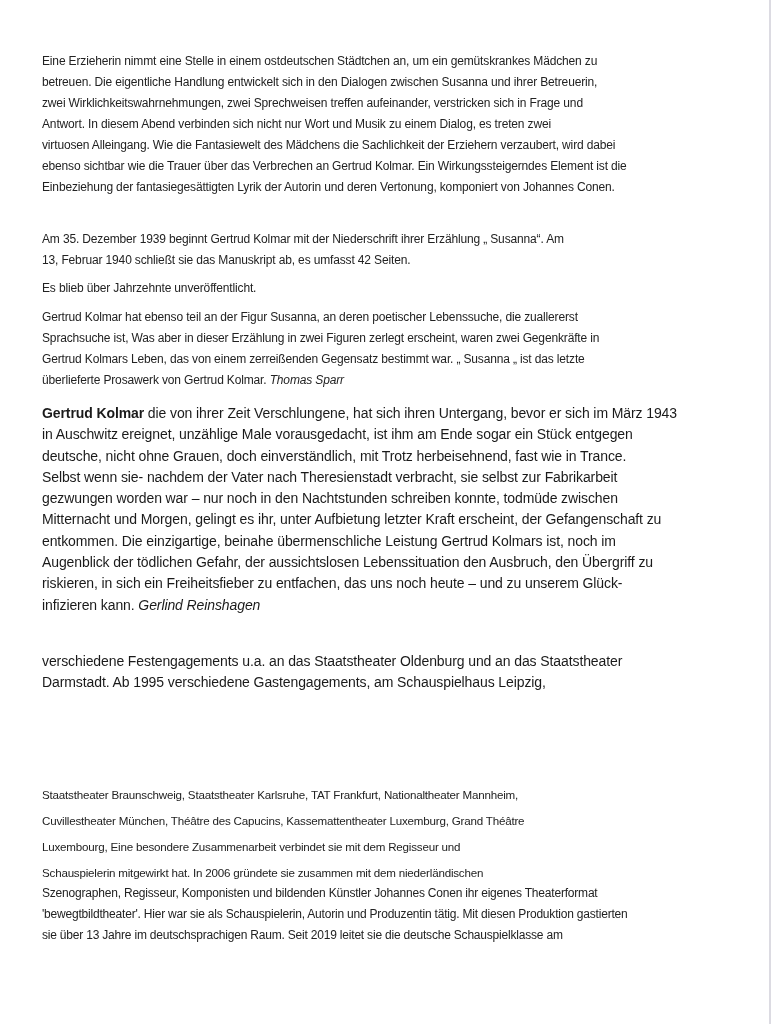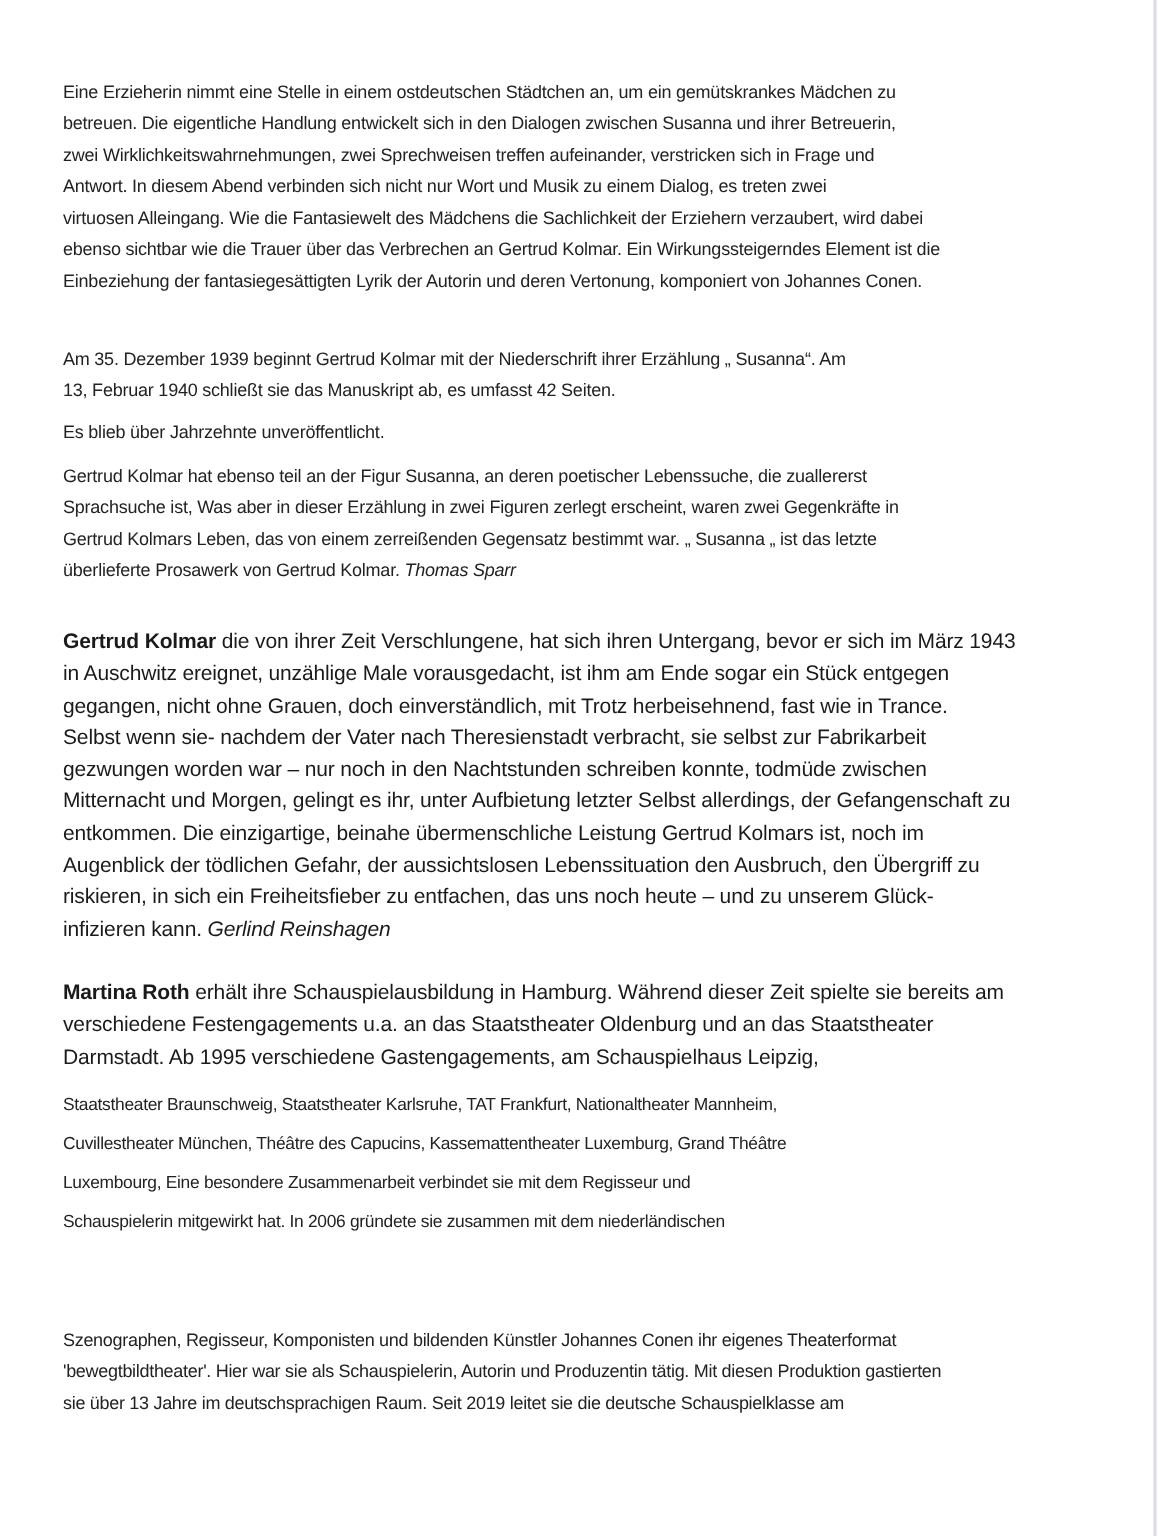--- a/index.html
+++ b/index.html
@@ -49,32 +49,32 @@
     .sec-sparr { position: absolute; top: 307px; }
 
     
     .s2 {
       font-family: "Liberation Sans", sans-serif;
       font-size: 14px;
       line-height: 21.3px;
       letter-spacing: -0.1px;
       color: #1a1a1a;
     }
-    .sec-reinshagen { position: absolute; top: 403px; margin-top: 14px; }
+    .sec-reinshagen { position: absolute; top: 403px; }
     .sec-roth { position: absolute; top: 651px; }
 
     
     .s3 {
       font-family: "Liberation Sans", sans-serif;
       font-size: 11.6px;
       line-height: 26px;
       letter-spacing: -0.2px;
       color: #222;
     }
-    .sec-roth-list { position: absolute; top: 724px; }
+    .sec-roth-list { position: absolute; top: 782px; }
 
     .s4 {
       font-family: "Liberation Sans", sans-serif;
       font-size: 12px;
       line-height: 21px;
       letter-spacing: -0.2px;
       color: #222;
     }
     .sec-roth-end { position: absolute; top: 883px; }
 
@@ -110,32 +110,31 @@
   <div class="p s1 sec-sparr">
     <span class="line">Gertrud Kolmar hat ebenso teil an der Figur Susanna, an deren poetischer Lebenssuche, die zuallererst</span>
     <span class="line">Sprachsuche ist, Was aber in dieser Erzählung in zwei Figuren zerlegt erscheint, waren zwei Gegenkräfte in</span>
     <span class="line">Gertrud Kolmars Leben, das von einem zerreißenden Gegensatz bestimmt war. „ Susanna „ ist das letzte</span>
     <span class="line"><span>überlieferte Prosawerk von Gertrud Kolmar. </span><i>Thomas Sparr</i></span>
   </div>
 
   <div class="p s2 sec-reinshagen">
     <span class="line"><b>Gertrud Kolmar</b><span> die von ihrer Zeit Verschlungene, hat sich ihren Untergang, bevor er sich im März 1943</span></span>
     <span class="line">in Auschwitz ereignet, unzählige Male vorausgedacht, ist ihm am Ende sogar ein Stück entgegen</span>
-    <span class="line">gegangen, nicht ohne Grauen, doch einverständlich, mit Trotz herbeisehnend, fast wie in Trance.</span>
+    <span class="line">deutsche, nicht ohne Grauen, doch einverständlich, mit Trotz herbeisehnend, fast wie in Trance.</span>
     <span class="line">Selbst wenn sie- nachdem der Vater nach Theresienstadt verbracht, sie selbst zur Fabrikarbeit</span>
     <span class="line">gezwungen worden war – nur noch in den Nachtstunden schreiben konnte, todmüde zwischen</span>
-    <span class="line">Mitternacht und Morgen, gelingt es ihr, unter Aufbietung letzter Selbst allerdings, der Gefangenschaft zu</span>
+    <span class="line">Mitternacht und Morgen, gelingt es ihr, unter Aufbietung letzter Kraft erscheint, der Gefangenschaft zu</span>
     <span class="line">entkommen. Die einzigartige, beinahe übermenschliche Leistung Gertrud Kolmars ist, noch im</span>
     <span class="line">Augenblick der tödlichen Gefahr, der aussichtslosen Lebenssituation den Ausbruch, den Übergriff zu</span>
     <span class="line">riskieren, in sich ein Freiheitsfieber zu entfachen, das uns noch heute – und zu unserem Glück-</span>
     <span class="line"><span>infizieren kann.  </span><i>Gerlind Reinshagen</i></span>
   </div>
 
   <div class="p s2 sec-roth">
-    <span class="line"><b>Martina Roth</b><span> erhält ihre Schauspielausbildung in Hamburg. Während dieser Zeit spielte sie bereits am</span></span>
     <span class="line">verschiedene Festengagements u.a. an das Staatstheater Oldenburg und an das Staatstheater</span>
     <span class="line">Darmstadt. Ab 1995 verschiedene Gastengagements, am Schauspielhaus Leipzig,</span>
   </div>
 
   <div class="p s3 sec-roth-list">
     <span class="line">Staatstheater Braunschweig, Staatstheater Karlsruhe, TAT Frankfurt, Nationaltheater Mannheim,</span>
     <span class="line">Cuvillestheater München, Théâtre des Capucins, Kassemattentheater Luxemburg, Grand Théâtre</span>
     <span class="line">Luxembourg,  Eine besondere Zusammenarbeit verbindet sie mit dem Regisseur und</span>
     <span class="line">Schauspielerin mitgewirkt hat. In 2006 gründete sie zusammen mit dem niederländischen</span>
   </div>

